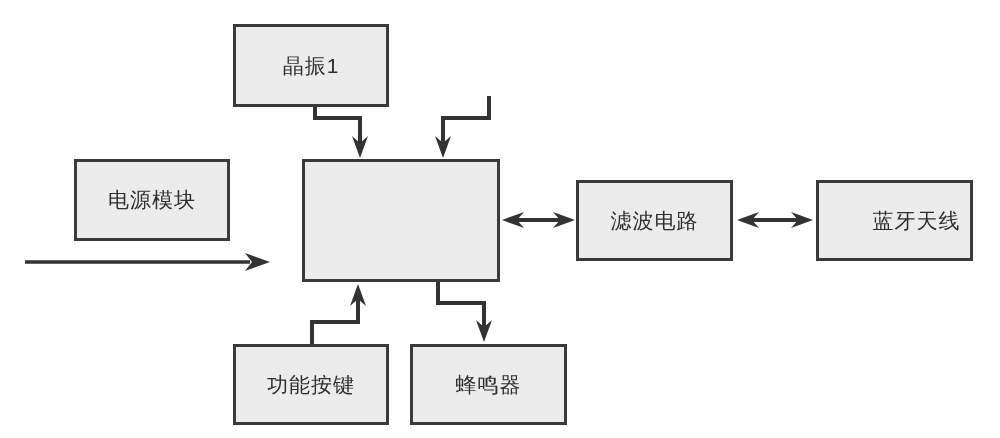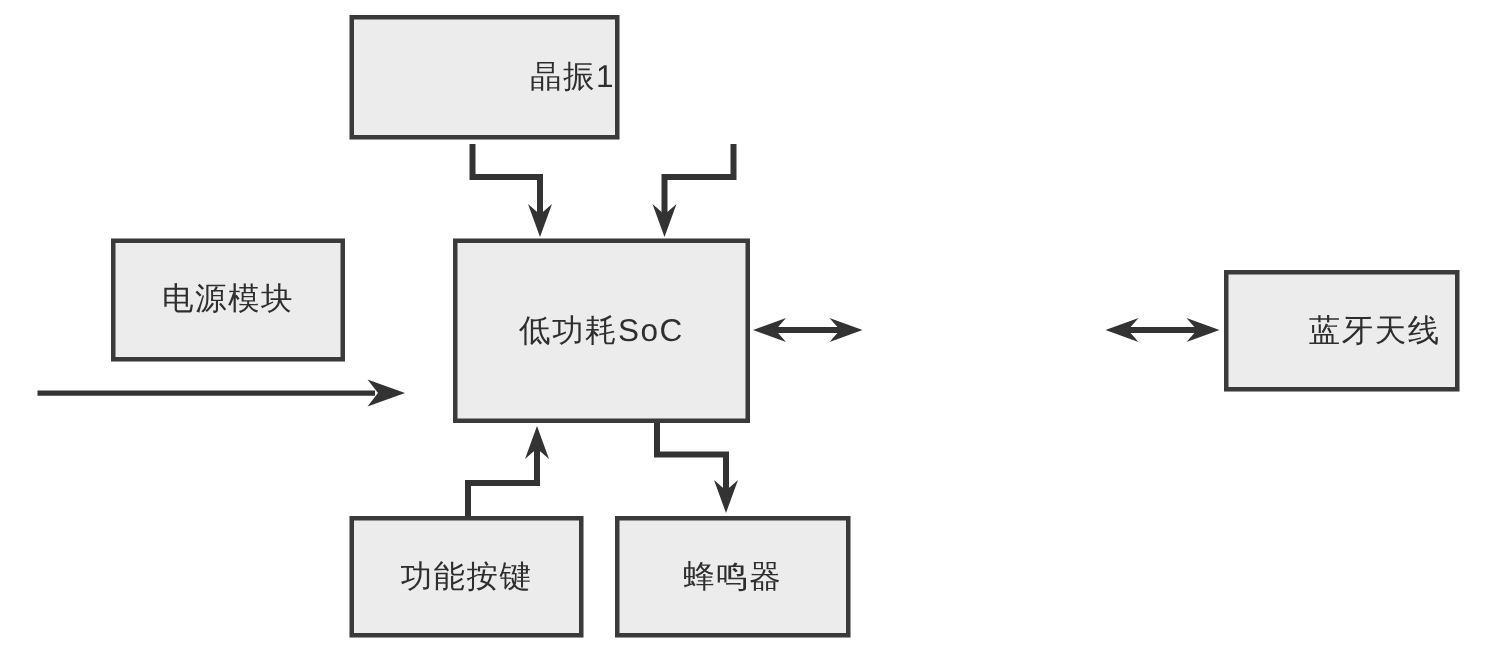--- a/index.html
+++ b/index.html
@@ -82,33 +82,35 @@
       <path class="edge-line w4" d="M312,345 L312,322 L358,322 L358,298"></path>
       <path class="edge-head" d="M358,284 L350,306 L358,299 L366,306 Z"></path>
     </g>
 
     <g>
       <path class="edge-line w4" d="M438,281 L438,303 L484,303 L484,328"></path>
       <path class="edge-head" d="M484,342 L476,320 L484,327 L492,320 Z"></path>
     </g>
   </svg>
 
-  <div class="node" style="left:233px;top:10px;width:180px;height:83px;align-items:flex-end;">
+  <div class="node" style="left:233px;top:24px;width:156px;height:83px;">
     <span>晶振1</span>
   </div>
 
 
   <div class="node" style="left:74px;top:159px;width:156px;height:82px;">
     <span>电源模块</span>
   </div>
 
   <div class="node" style="left:302px;top:159px;width:198px;height:123px;">
-    <span>低功耗SoC</span>
   </div>
 
+  <div class="node" style="left:576px;top:180px;width:157px;height:81px;">
+    <span>滤波电路</span>
+  </div>
 
   <div class="node" style="left:816px;top:180px;width:157px;height:81px;padding-left:44px;">
     <span>蓝牙天线</span>
   </div>
 
   <div class="node" style="left:233px;top:344px;width:156px;height:81px;">
     <span>功能按键</span>
   </div>
 
   <div class="node" style="left:410px;top:344px;width:157px;height:81px;">

